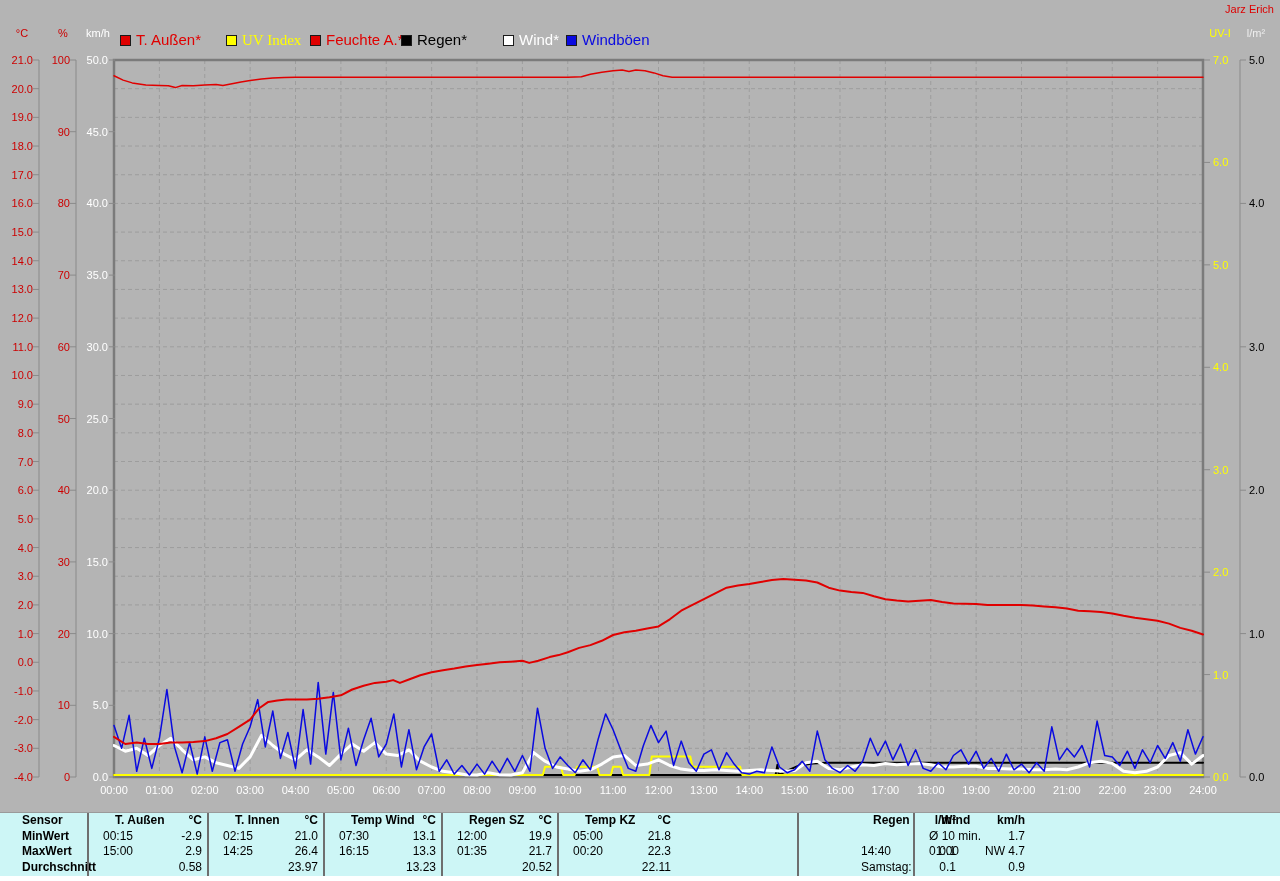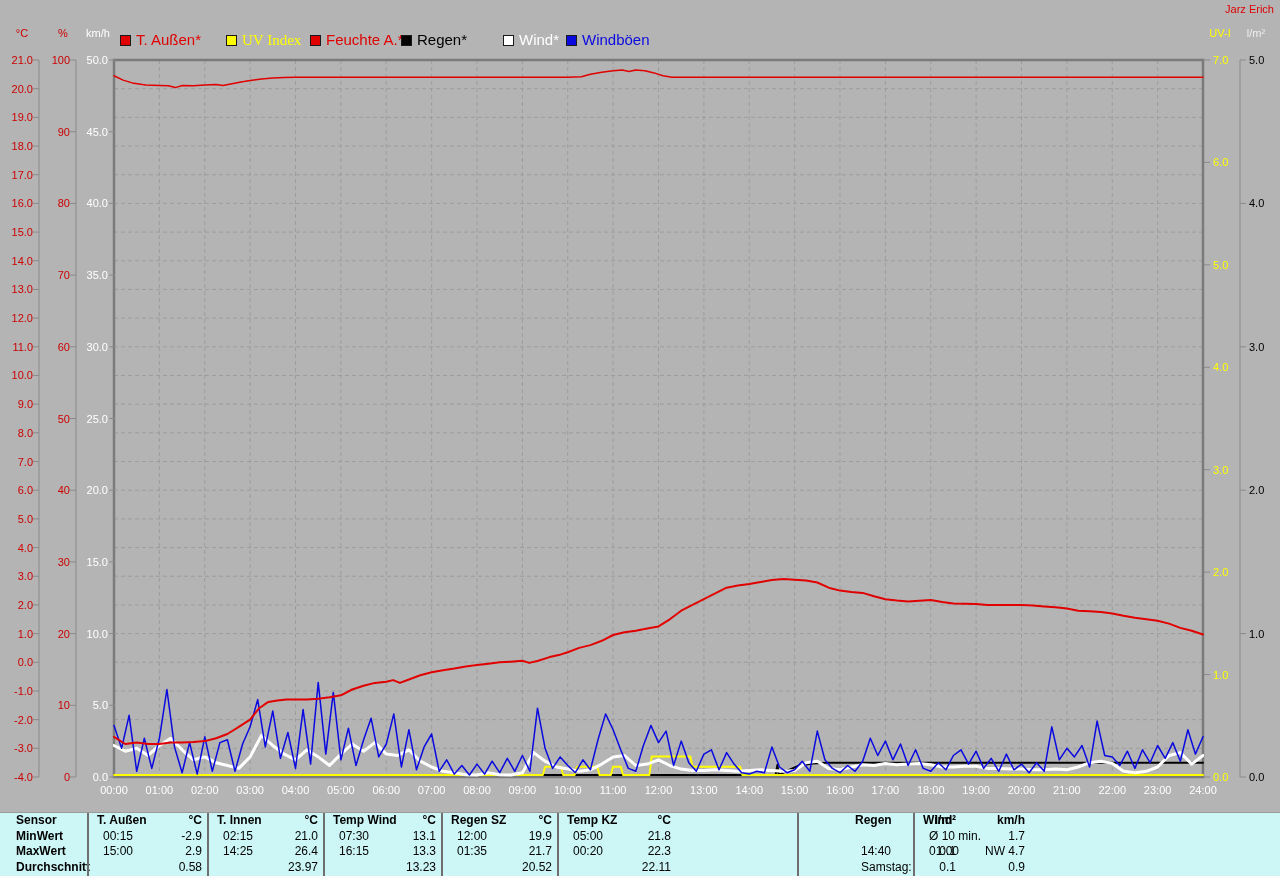--- a/index.html
+++ b/index.html
@@ -15,21 +15,21 @@
   .axis-header{position:absolute;top:27px;font-size:11px;text-align:center;white-space:nowrap;}
   #chart{position:absolute;left:0;top:0;}
   .tick{font-family:"Liberation Sans",sans-serif;font-size:11px;}
   #stats{position:absolute;left:0;top:812px;width:1280px;height:63px;
     background:#cdf6f6;border-top:1px solid #9a9a9a;}
   .col{position:absolute;top:0;height:63px;}
   .col.sep{border-left:2px solid #6e6e6e;}
   .trow{position:relative;height:15.7px;line-height:15.7px;font-size:12px;color:#000;}
   .tt{position:absolute;left:14px;white-space:pre;}
   .tv{position:absolute;right:7px;white-space:pre;}
-  .hdr{font-weight:bold;}
+  .hdr{font-weight:bold;margin-left:18px;}
   .rowlab{position:absolute;left:8px;font-weight:bold;white-space:pre;}
   .bottom-strip{position:absolute;left:0;top:876px;width:1280px;height:5px;background:#ffffff;}
 </style>
 </head>
 <body>
 
 <div class="screen">
   <svg id="chart" width="1280" height="812">
       <defs>
         <clipPath id="plotclip">
@@ -257,21 +257,21 @@
       <span class="legend-item" style="left: 566px;"><span class="swatch" style="background: rgb(10, 10, 224);"></span><span class="legend-label" style="color: rgb(10, 10, 224);">Windböen</span></span>
     </div>
   <div id="axis-headers">
       <div class="axis-header" style="left: 6px; width: 32px; color: rgb(204, 0, 0);">°C</div>
       <div class="axis-header" style="left: 48px; width: 30px; color: rgb(204, 0, 0);">%</div>
       <div class="axis-header" style="left: 79px; width: 38px; color: rgb(255, 255, 255);">km/h</div>
       <div class="axis-header" style="left: 1201px; width: 38px; color: rgb(255, 255, 0);">UV-I</div>
       <div class="axis-header" style="left: 1237px; width: 38px; color: rgb(238, 238, 238);">l/m²</div>
     </div>
   <div id="stats">
-      <div class="col" style="left: 8px; width: 87px;">
+      <div class="col" style="left: 14px; width: 87px;">
         <div class="trow">
           <span class="rowlab">Sensor</span>
         </div>
         <div class="trow">
           <span class="rowlab">MinWert</span>
         </div>
         <div class="trow">
           <span class="rowlab">MaxWert</span>
         </div>
         <div class="trow">

